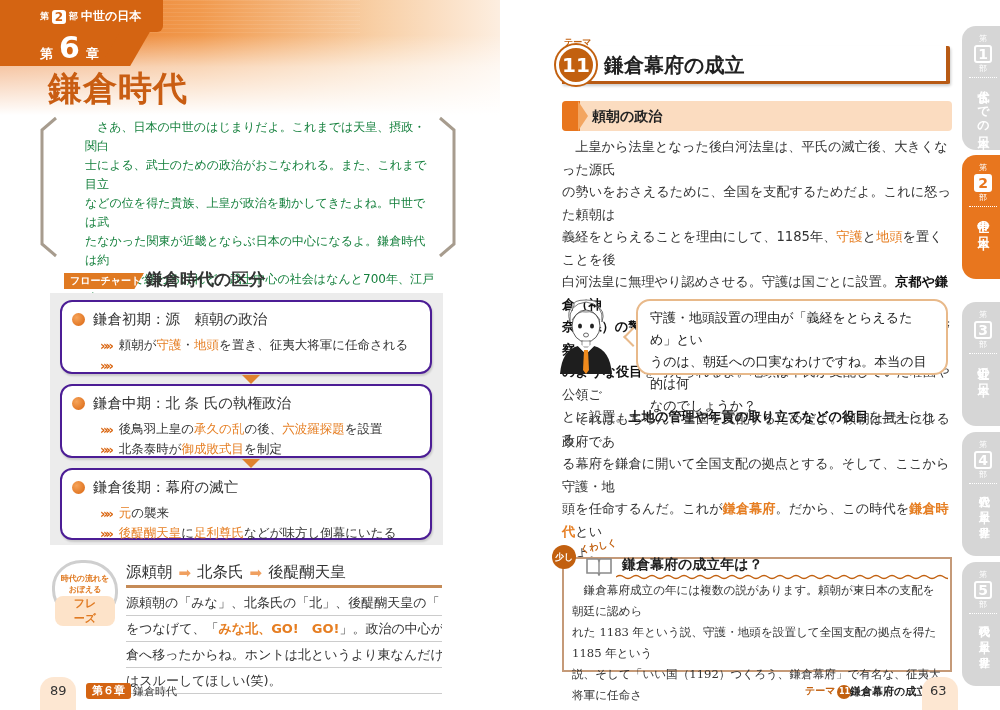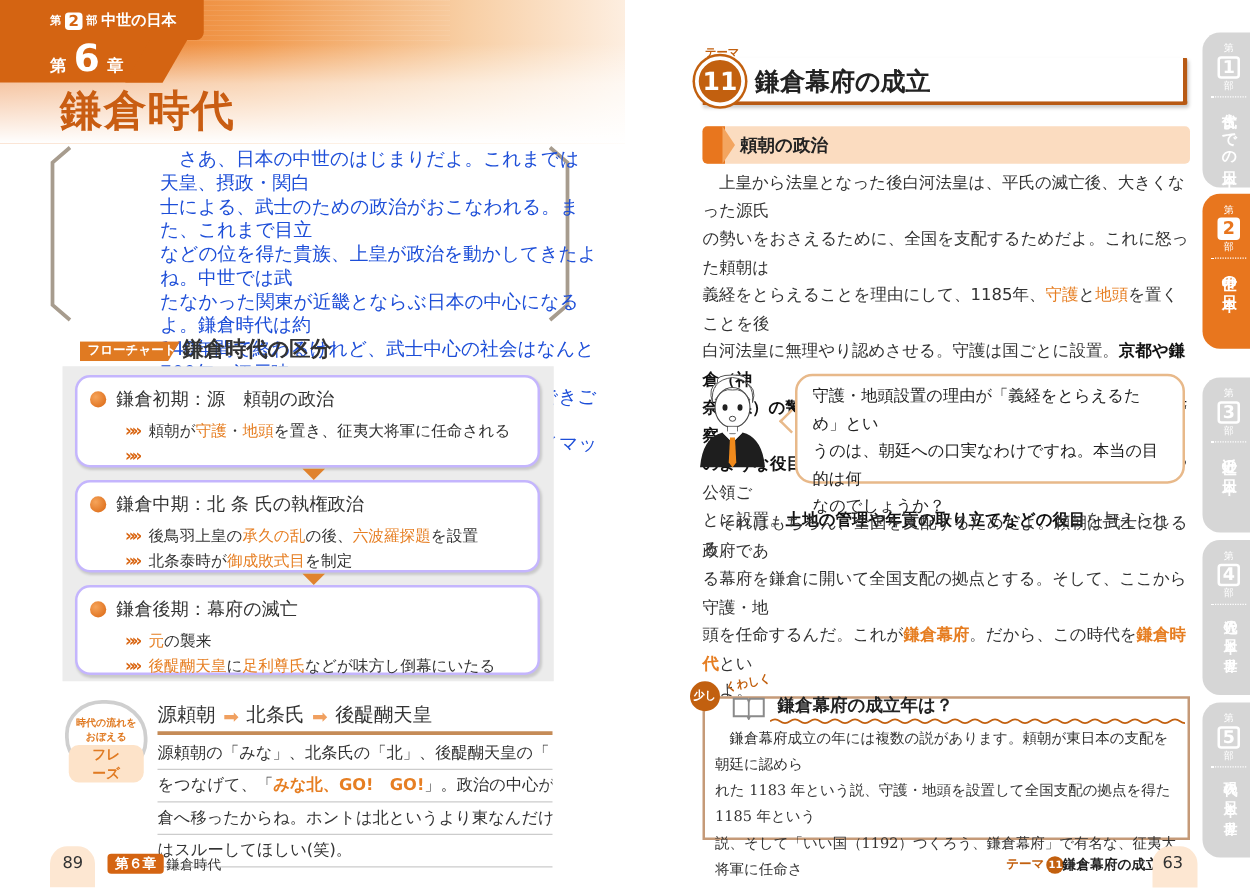--- a/index.html
+++ b/index.html
@@ -21,27 +21,27 @@
   .small-k { font-size: 9px; }
   .chapter-bar { position: absolute; left: 0; top: 32px; width: 130px; height: 34px; background: #d46412; }
   .chapter-slant { position: absolute; left: 110px; top: 32px; width: 30px; height: 34px; background: #d46412; transform: skewX(-30deg); }
   .chapter-label { position: absolute; left: 40px; top: 33px; color: #fff; font-weight: bold; display: flex; align-items: baseline; gap: 6px; }
   .chapter-label .k { font-size: 13px; }
   .chapter-label .n { font-size: 30px; line-height: 30px; }
   .chapter-title { position: absolute; left: 48px; top: 66px; font-size: 34px; font-weight: bold; color: #c95d12; letter-spacing: 1px; }
 
   
   .intro { position: absolute; left: 30px; top: 110px; width: 440px; height: 148px; }
-  .intro-text { position: absolute; left: 55px; top: 8px; width: 350px; font-size: 15px; line-height: 19px; color: #1d4ed8; text-indent: 1em; margin-left: 43px; }
+  .intro-text { position: absolute; left: 55px; top: 8px; width: 350px; font-size: 12px; line-height: 19px; color: #15803d; text-indent: 1em; }
 
   
   .fc-tag { position: absolute; left: 64px; top: 273px; width: 80px; height: 16px; background: #e07a22; color: #fff; font-size: 10px; font-weight: bold; padding-left: 6px; line-height: 16px; clip-path: polygon(0 0, 100% 0, 88% 100%, 0 100%); }
   .fc-title { position: absolute; left: 146px; top: 268px; font-size: 17px; font-weight: bold; color: #333; }
   .fc-bg { position: absolute; left: 50px; top: 293px; width: 393px; height: 252px; background: #ececec; }
-  .fc-box { position: absolute; left: 60px; width: 372px; background: #fff; border: 2px solid #c4b5fd; border-radius: 12px; box-shadow: 1px 2px 2px rgba(0,0,0,0.15); }
+  .fc-box { position: absolute; left: 60px; width: 372px; background: #fff; border: 2px solid #4c1d95; border-radius: 12px; box-shadow: 1px 2px 2px rgba(0,0,0,0.15); }
   .fc-box .head { display: flex; align-items: center; gap: 8px; padding: 8px 0 0 10px; font-size: 14.5px; color: #333; }
   .dot { width: 13px; height: 13px; border-radius: 50%; background: radial-gradient(circle at 35% 35%, #f6a45a, #d9640f); }
   .fc-box .item { display: flex; align-items: center; gap: 8px; padding-left: 38px; font-size: 12.5px; color: #333; height: 20px; }
   .chev { color: #d9640f; font-weight: bold; font-size: 13px; letter-spacing: -3px; }
   .hl { color: #e67e22; }
   .arrow-down { position: absolute; left: 242px; width: 0; height: 0; border-left: 9px solid transparent; border-right: 9px solid transparent; border-top: 9px solid #e0832e; }
 
   
   .cloud { position: absolute; left: 52px; top: 560px; width: 66px; height: 60px; background: #fff; border: 3px solid #cfcfcf; border-radius: 45% 50% 45% 50%; text-align: center; }
   .cloud .c1 { font-size: 8px; color: #e07a22; font-weight: bold; margin-top: 10px; }
@@ -67,21 +67,21 @@
   .sec-bar { position: absolute; left: 562px; top: 101px; width: 390px; height: 30px; background: #fbdcc0; border-radius: 4px; }
   .sec-accent { position: absolute; left: 562px; top: 101px; width: 18px; height: 30px; background: #e8761e; border-radius: 4px 0 0 4px; }
   .sec-accent2 { position: absolute; left: 578px; top: 101px; width: 0; height: 0; border-top: 15px solid transparent; border-bottom: 15px solid transparent; border-left: 10px solid #f3a560; }
   .sec-title { position: absolute; left: 592px; top: 108px; font-size: 14px; font-weight: bold; color: #222; }
 
   .body-text { position: absolute; left: 562px; width: 390px; font-size: 13.2px; line-height: 22.5px; color: #333; }
   .body-text .ind { text-indent: 1em; }
   .b { font-weight: bold; font-family: "DejaVu Serif", "Liberation Serif", serif; color: #111; }
 
   .avatar { position: absolute; left: 556px; top: 298px; width: 60px; height: 76px; }
-  .bubble { position: absolute; left: 636px; top: 299px; width: 312px; height: 88px; border: 2px solid #e8b98a; border-radius: 14px; background: #fff; padding: 6px 12px; font-size: 13px; line-height: 22px; color: #222; }
+  .bubble { position: absolute; left: 636px; top: 299px; width: 312px; height: 76px; border: 2px solid #e8b98a; border-radius: 14px; background: #fff; padding: 6px 12px; font-size: 13px; line-height: 22px; color: #222; }
   .bubble-tail { position: absolute; left: 626px; top: 330px; width: 14px; height: 14px; background: #fff; border-left: 2px solid #e8b98a; border-bottom: 2px solid #e8b98a; transform: rotate(45deg); }
 
   .detail-box { position: absolute; left: 562px; top: 557px; width: 390px; height: 115px; border: 2px solid #c59a78; background: #fff; }
   .sukoshi { position: absolute; left: 552px; top: 545px; width: 24px; height: 24px; border-radius: 50%; background: #c2600f; color: #fff; font-size: 9px; font-weight: bold; text-align: center; line-height: 24px; }
   .kuwashiku { position: absolute; left: 580px; top: 540px; font-size: 9px; color: #c2600f; font-weight: bold; transform: rotate(-12deg); }
   .book-icon { position: absolute; left: 585px; top: 556px; width: 28px; height: 20px; }
   .detail-title { position: absolute; left: 622px; top: 556px; font-size: 14px; font-weight: bold; color: #222; }
   .wavy { position: absolute; left: 616px; top: 574px; width: 332px; height: 6px; }
   .detail-text { position: absolute; left: 572px; top: 580px; width: 372px; font-family: "DejaVu Serif", "Liberation Serif", serif; font-size: 11.6px; line-height: 21px; color: #333; }
   .detail-text .ind { text-indent: 1em; }

